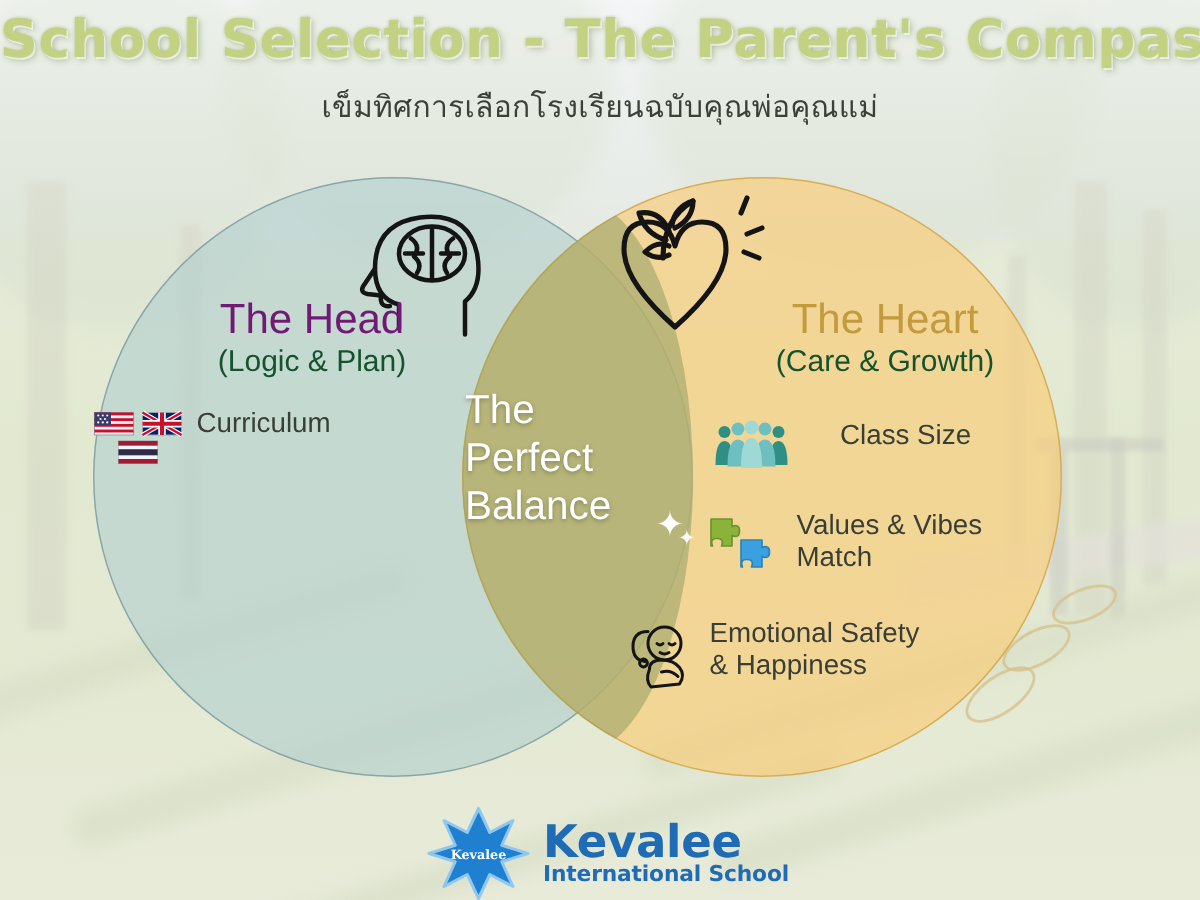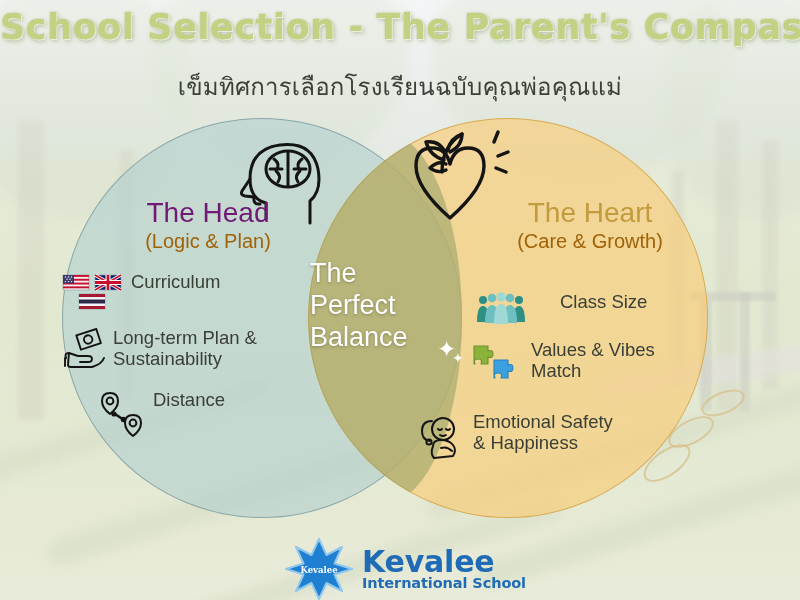--- a/index.html
+++ b/index.html
@@ -63,22 +63,22 @@
     font-size:35px; font-weight:700; letter-spacing:.6px;
     color:#c2d182;
     text-shadow:
       1px 1px 0 rgba(255,255,255,.65),
       2px 2px 4px rgba(120,140,80,.45),
       0 0 2px rgba(180,200,130,.9);
     padding-top:7px;
     white-space:nowrap;
   }
   .sub-title {
-    font-size:24px; color:#3b4038; font-weight:400;
-    margin-top:20px; letter-spacing:.2px;
+    font-size:20px; color:#3b4038; font-weight:400;
+    margin-top:8px; letter-spacing:.2px;
   }
 
   
   .venn { position:absolute; left:0; top:0; width:800px; height:600px; }
 
   .circle { position:absolute; border-radius:50%; }
 
   .circle-left {
     left:62px; top:118px; width:400px; height:400px;
     background:rgba(178,206,207,.62);
@@ -97,21 +97,21 @@
     clip-path:ellipse(77px 185px at 77px 200px);
   }
 
   .circle-head-label, .circle-heart-label {
     position:absolute; text-align:center; width:240px;
   }
   .circle-head-label { left:88px;  top:198px; }
   .circle-heart-label{ left:470px; top:198px; }
 
   .lbl-big   { font-size:28px; font-weight:400; line-height:1.06; }
-  .lbl-small { font-size:20px; font-weight:400; color:#a16207; margin-top:2px; }
+  .lbl-small { font-size:20px; font-weight:400; color:#14532d; margin-top:2px; }
   .head-color  { color:#701a75; }
   .heart-color { color:#c39a3c; }
 
   
   .center-text {
     position:absolute; left:310px; top:258px; width:160px;
     color:#ffffff;
     font-size:27px; line-height:1.18; font-weight:400;
     text-shadow:0 1px 3px rgba(90,95,60,.55);
   }
@@ -129,21 +129,21 @@
   }
   .ico { flex:0 0 auto; display:block; }
 
   
   .it-curriculum  { left:62px;  top:272px; }
   .it-longterm    { left:62px;  top:328px; }
   .it-distance    { left:100px; top:390px; }
   .it-environment { left:148px; top:448px; }
 
   
-  .it-classsize { left:476px; top:292px;gap:34px; }
+  .it-classsize { left:476px; top:280px;gap:34px; }
   .it-values    { left:470px; top:340px; }
   .it-emotional { left:416px; top:412px; }
 
   
   .icon-head  { position:absolute; left:236px; top:133px; }
   .icon-heart { position:absolute; left:404px; top:126px; }
 
   
   .logo {
     position:absolute; left:284px; top:538px;
@@ -273,48 +273,21 @@
           <rect x="17" y="22" width="26" height="3.2" fill="#a51931"></rect>
           <rect x="17" y="25.2" width="26" height="2.3" fill="#f4f5f8"></rect>
           <rect x="17" y="27.5" width="26" height="4.2" fill="#2d2a4a"></rect>
           <rect x="17" y="31.7" width="26" height="2.3" fill="#f4f5f8"></rect>
           <rect x="17" y="34" width="26" height="3" fill="#a51931"></rect>
         </g>
       </svg>
       <span class="txt">Curriculum</span>
     </div>
 
-    <div class="item it-longterm">
-      <svg class="ico" width="44" height="42" viewBox="0 0 44 42">
-        <g fill="none" stroke="#141414" stroke-width="1.9" stroke-linecap="round" stroke-linejoin="round">
-          <path d="M16 4 L37 4 L37 19 L16 19 Z" transform="rotate(-18 26 11)"></path>
-          <circle cx="26" cy="11.5" r="4.2" transform="rotate(-18 26 11)"></circle>
-          <path d="M4 30 Q2 25 7 25 L16 28 L26 28 Q30 28 30 31 Q30 34 26 34 L18 34"></path>
-          <path d="M7 25 L6 37 Q6 39 9 39 L30 39 Q40 36 42 30"></path>
-          <path d="M3 30 L3 38"></path>
-        </g>
-      </svg>
-      <span class="txt">Long-term Plan &amp;
-Sustainability</span>
-    </div>
-
-    <div class="item it-distance">
-      <svg class="ico" width="46" height="50" viewBox="0 0 46 50">
-        <g fill="none" stroke="#141414" stroke-width="2" stroke-linecap="round" stroke-linejoin="round">
-          <path d="M10 3 Q18 3 18 11 Q18 18 10 24 Q2 18 2 11 Q2 3 10 3 Z"></path>
-          <circle cx="10" cy="11" r="3.4"></circle>
-          <path d="M33 25 Q41 25 41 33 Q41 40 33 46 Q25 40 25 33 Q25 25 33 25 Z"></path>
-          <circle cx="33" cy="33" r="3.4"></circle>
-          <path d="M15 24 L21 28" stroke-width="2.6"></path>
-          <circle cx="23.5" cy="29.5" r="1.8" fill="#141414"></circle>
-          <circle cx="14" cy="24" r="1.6" fill="#141414"></circle>
-        </g>
-      </svg>
-      <span class="txt">Distance</span>
-    </div>
+
 
 
     <div class="item it-classsize">
       <svg class="ico" width="50" height="32" viewBox="0 0 50 32">
         <g>
           <g fill="#2f8f84">
             <circle cx="7" cy="8" r="4"></circle>
               <path d="M1 30 Q1 14 7 14 Q13 14 13 30 Z"></path>
             <circle cx="43" cy="8" r="4"></circle>
               <path d="M37 30 Q37 14 43 14 Q49 14 49 30 Z"></path>

